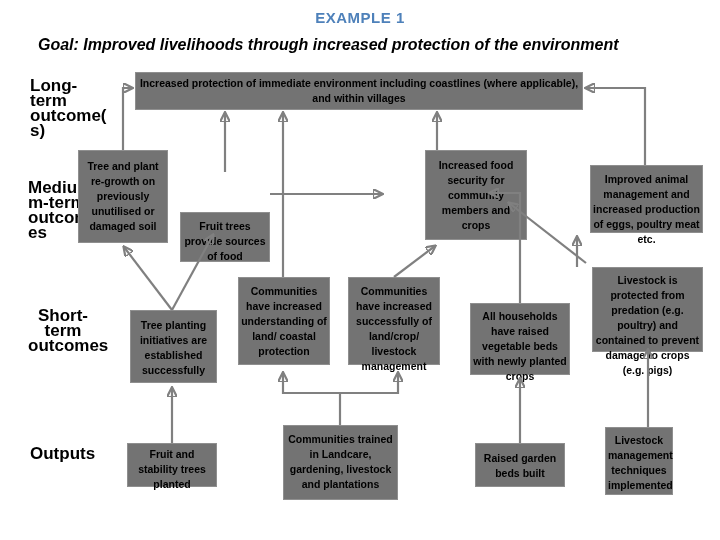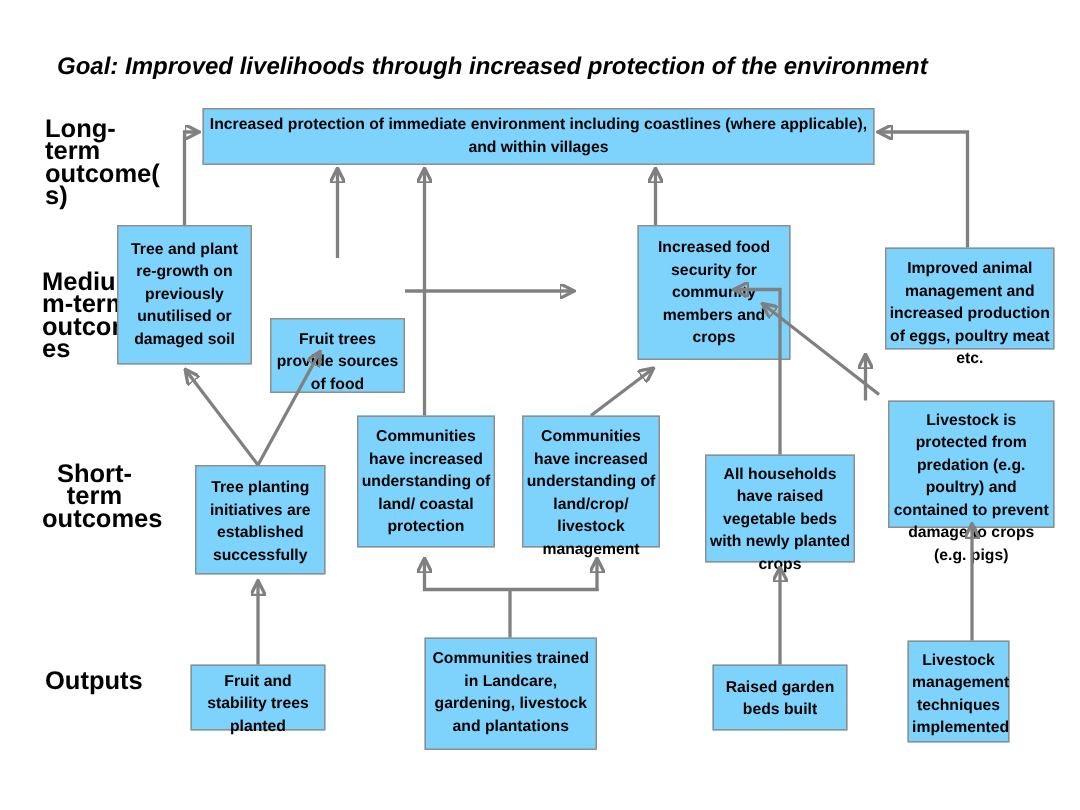--- a/index.html
+++ b/index.html
@@ -13,32 +13,33 @@
   }
   .goal {
     position:absolute; top:36px; left:38px; font-size:16px;
     font-weight:bold; font-style:italic;
   }
   .rowlabel {
     position:absolute; font-size:17px; font-weight:bold; line-height:15px;
     white-space:pre-line;
   }
   .node {
-    position:absolute; box-sizing:border-box; background:#7dd3fc;
+    position:absolute; box-sizing:border-box; background:#737373;
     border:1px solid #8f8f8f; text-align:center; font-weight:bold;
     font-size:10.5px; line-height:15px; overflow:visible; padding:4px 2px 0 2px;
   }
   svg.arrows { position:absolute; left:0; top:0; pointer-events:none; }
   svg.arrows path { fill:none; stroke:#808080; stroke-width:2.2; }
 </style>
 </head>
 <body>
 
 <div class="canvas">
 
+  <div class="title" style="color: rgb(78, 129, 186);">EXAMPLE 1</div>
   <div class="goal">Goal: Improved livelihoods through increased protection of the environment</div>
 
   <div class="rowlabel" style="left:30px; top:78px; width:60px;">Long-
 term
 outcome(
 s)</div>
   <div class="rowlabel" style="left:28px; top:180px; width:60px;">Mediu
 m-term
 outcom
 es</div>
@@ -49,21 +50,21 @@
 
   <div class="node" style="left:135px; top:72px; width:448px; height:38px; padding-top:3px;">Increased protection of immediate environment including coastlines (where applicable), and within villages</div>
 
   <div class="node" style="left:78px; top:150px; width:90px; height:93px; padding-top:8px;">Tree and plant re-growth on previously unutilised or damaged soil</div>
   <div class="node" style="left:180px; top:172px; width:90px; height:50px; padding-top:6px;margin-top:40px;">Fruit trees provide sources of food</div>
   <div class="node" style="left:385px; top:150px; width:102px; height:90px; padding-top:7px;margin-left:40px;">Increased food security for community members and crops</div>
   <div class="node" style="left:590px; top:165px; width:113px; height:68px; padding-top:6px;">Improved animal management and increased production of eggs, poultry meat etc.</div>
 
   <div class="node" style="left:130px; top:310px; width:87px; height:73px; padding-top:7px;">Tree planting initiatives are established successfully</div>
   <div class="node" style="left:238px; top:277px; width:92px; height:88px; padding-top:6px;">Communities have increased understanding of land/ coastal protection</div>
-  <div class="node" style="left:348px; top:277px; width:92px; height:88px; padding-top:6px;">Communities have increased understanding of land/crop/ livestock management</div>
+  <div class="node" style="left:348px; top:277px; width:92px; height:88px; padding-top:6px;">Communities have increased successfully of land/crop/ livestock management</div>
   <div class="node" style="left:470px; top:303px; width:100px; height:72px; padding-top:5px;">All households have raised vegetable beds with newly planted crops</div>
   <div class="node" style="left:592px; top:267px; width:111px; height:85px; padding-top:5px;">Livestock is protected from predation (e.g. poultry) and contained to prevent damage to crops (e.g. pigs)</div>
 
   <div class="node" style="left:127px; top:443px; width:90px; height:44px; padding-top:3px;">Fruit and stability trees planted</div>
   <div class="node" style="left:283px; top:425px; width:115px; height:75px; padding-top:6px;">Communities trained in Landcare, gardening, livestock and plantations</div>
   <div class="node" style="left:475px; top:443px; width:90px; height:44px; padding-top:7px;">Raised garden beds built</div>
   <div class="node" style="left:605px; top:427px; width:68px; height:68px; padding-top:5px;">Livestock management techniques implemented</div>
 
   <svg class="arrows" width="720" height="540" viewBox="0 0 720 540">
     <defs>

